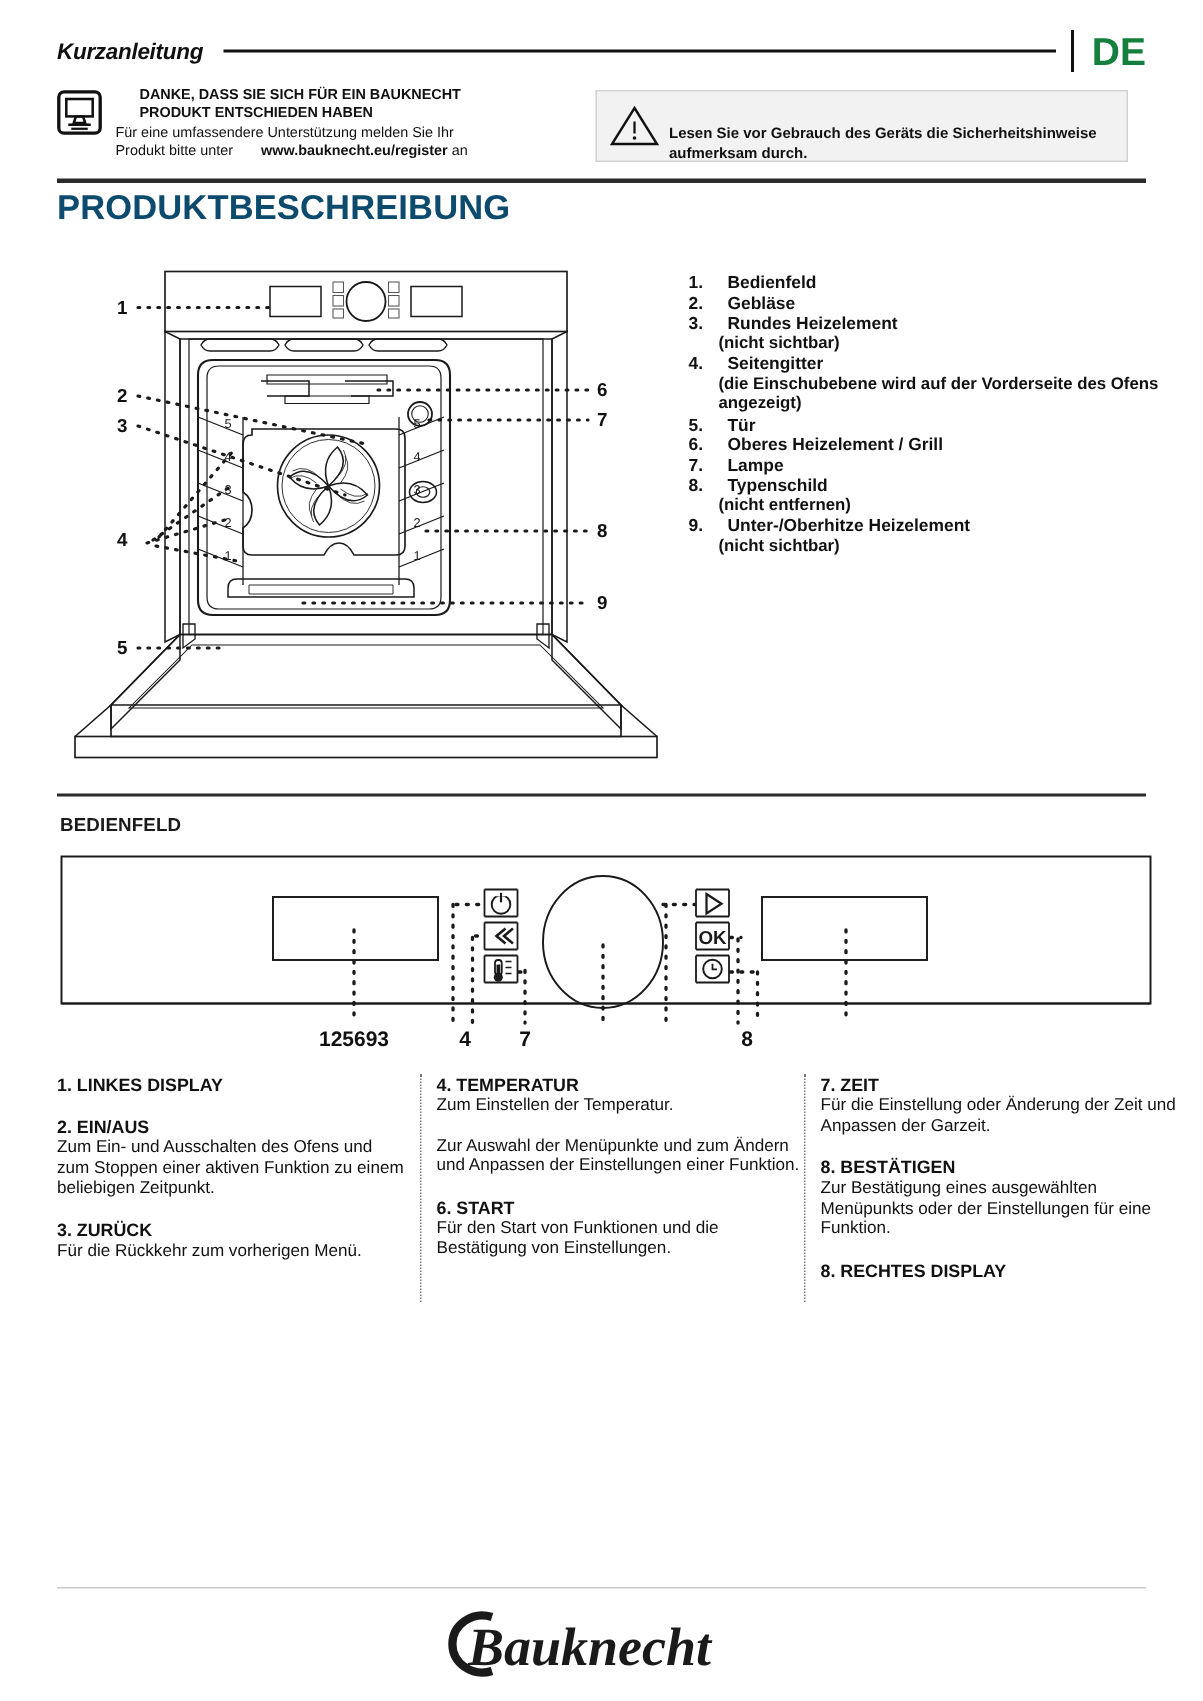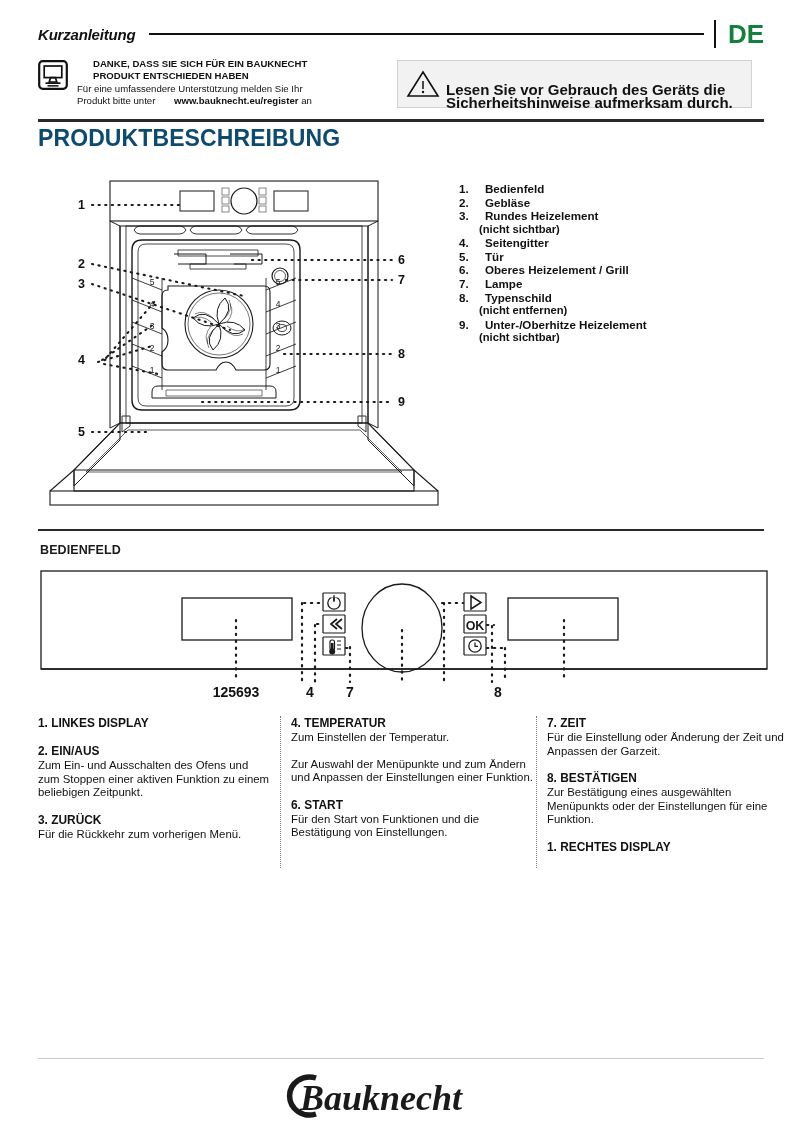--- a/index.html
+++ b/index.html
@@ -87,21 +87,21 @@
     height: 48px;
     background: #f2f2f2;
     border: 1px solid #d2d2d2;
     display: flex;
     align-items: center;
     padding: 0 8px;
     box-sizing: border-box;
   }
   .warn-icon { width: 34px; height: 30px; flex: 0 0 34px; }
   .warn-text {
-    font-size: 15px;
+    font-size: 10px;
     line-height: 13px;
     font-weight: bold;
     color: #111;
     margin-left: 6px;
     margin-top: 24px;
   }
 
   
   .sec-rule-thick {
     position: absolute;
@@ -192,21 +192,21 @@
   .foot-rule {
     position: absolute;
     left: 38px;
     top: 1058px;
     width: 726px;
     height: 1px;
     background: #c9c9c9;
   }
   .logo {
     position: absolute;
-    left: 0;
+    left: 12px;
     top: 1072px;
     width: 781px;
     text-align: center;
   }
 </style>
 </head>
 <body>
 
 <div id="page">
 
@@ -401,20 +401,21 @@
     </div>
     <div class="part-row">
       <span class="part-num">3.</span>
       <span class="part-label">Rundes Heizelement</span>
     </div>
     <div class="part-note">(nicht sichtbar)</div>
     <div class="part-row">
       <span class="part-num">4.</span>
       <span class="part-label">Seitengitter</span>
     </div>
+    <div class="part-note">(die Einschubebene wird auf der Vorderseite des Ofens angezeigt)</div>
     <div class="part-row">
       <span class="part-num">5.</span>
       <span class="part-label">Tür</span>
     </div>
     <div class="part-row">
       <span class="part-num">6.</span>
       <span class="part-label">Oberes Heizelement / Grill</span>
     </div>
     <div class="part-row">
       <span class="part-num">7.</span>
@@ -536,21 +537,21 @@
       <div class="item-body">Zur Auswahl der Menüpunkte und zum Ändern und Anpassen der Einstellungen einer Funktion.</div>
       <div class="item-head">6. START</div>
       <div class="item-body">Für den Start von Funktionen und die Bestätigung von Einstellungen.</div>
     </div>
 
     <div class="col col3">
       <div class="item-head">7. ZEIT</div>
       <div class="item-body">Für die Einstellung oder Änderung der Zeit und Anpassen der Garzeit.</div>
       <div class="item-head">8. BESTÄTIGEN</div>
       <div class="item-body">Zur Bestätigung eines ausgewählten Menüpunkts oder der Einstellungen für eine Funktion.</div>
-      <div class="item-head">1. RECHTES DISPLAY</div>
+      <div class="item-head">8. RECHTES DISPLAY</div>
       <div class="item-body"></div>
     </div>
 
   </div>
 
   <div class="foot-rule"></div>
   <div class="logo">
     <svg width="230" height="48" viewBox="0 0 230 48">
 
       <path d="M40 6 A20 19 0 1 0 40 42" fill="none" stroke="#1a1a1a" stroke-width="5.5" stroke-linecap="butt"></path>

